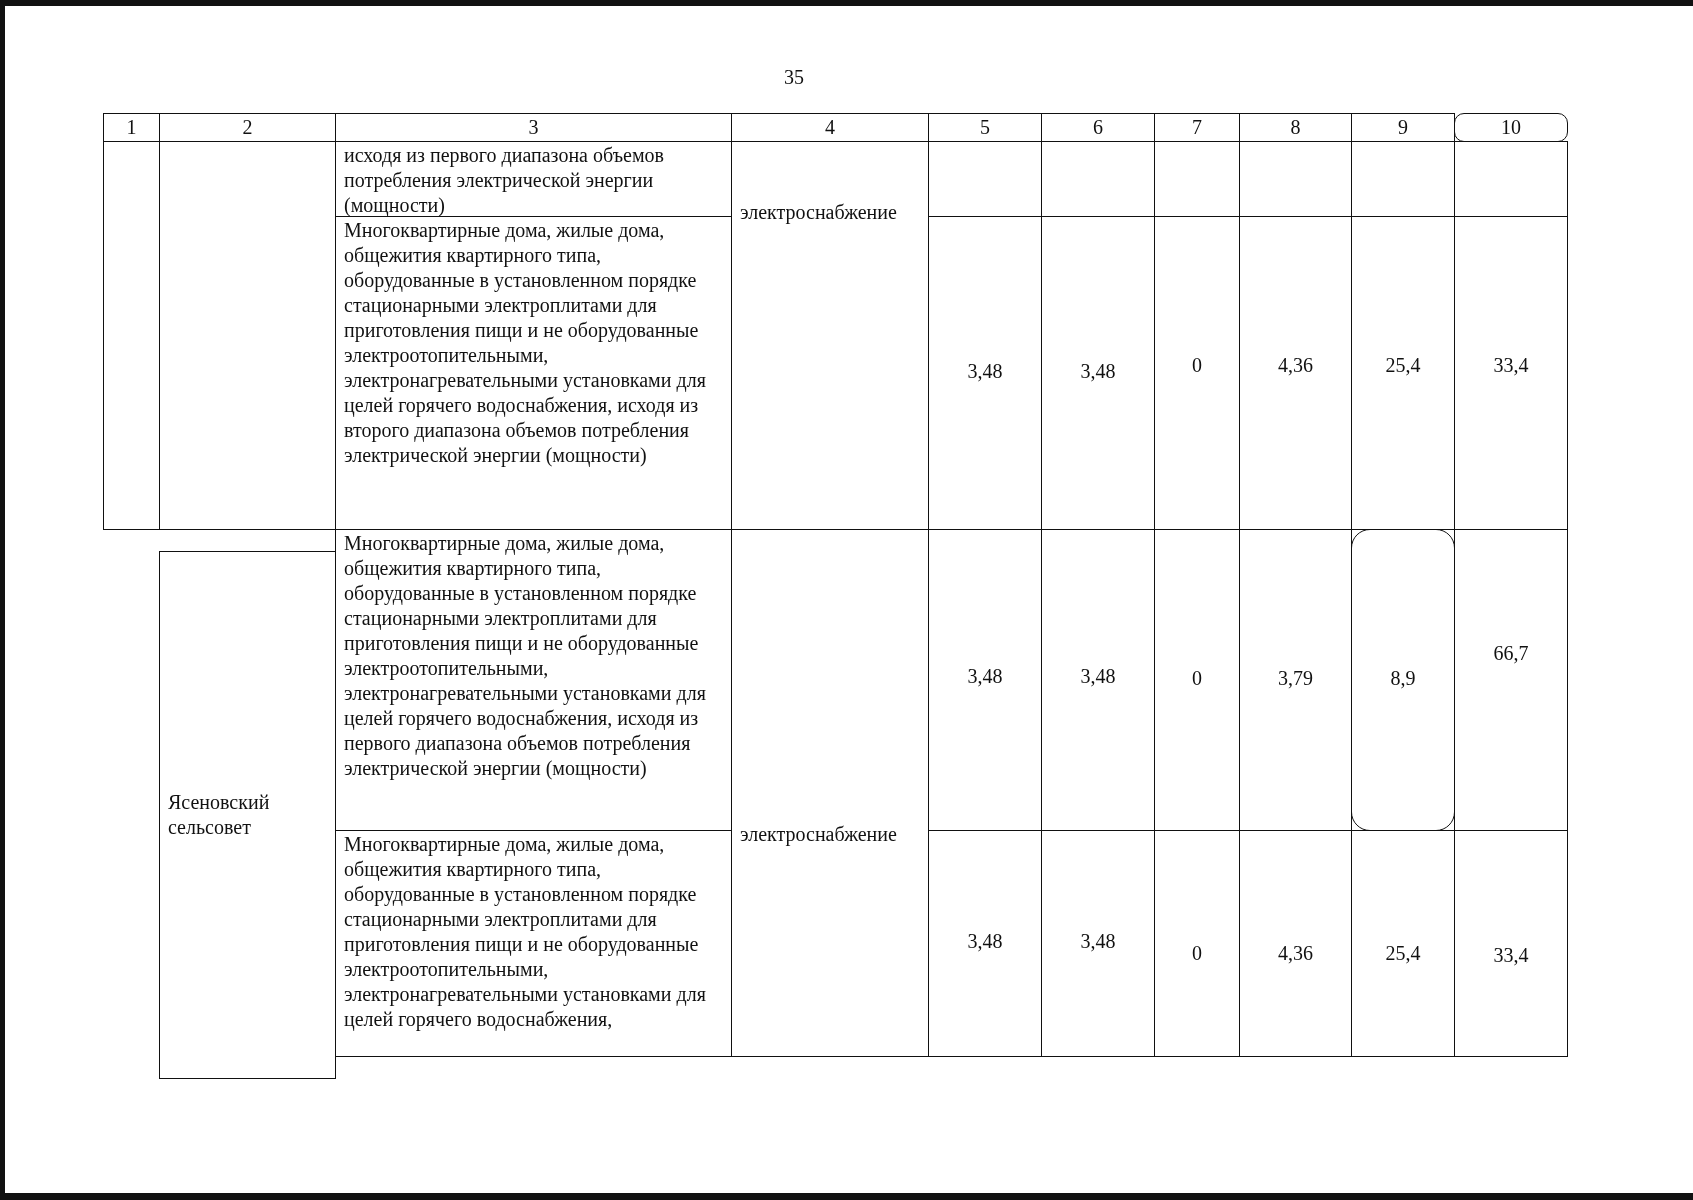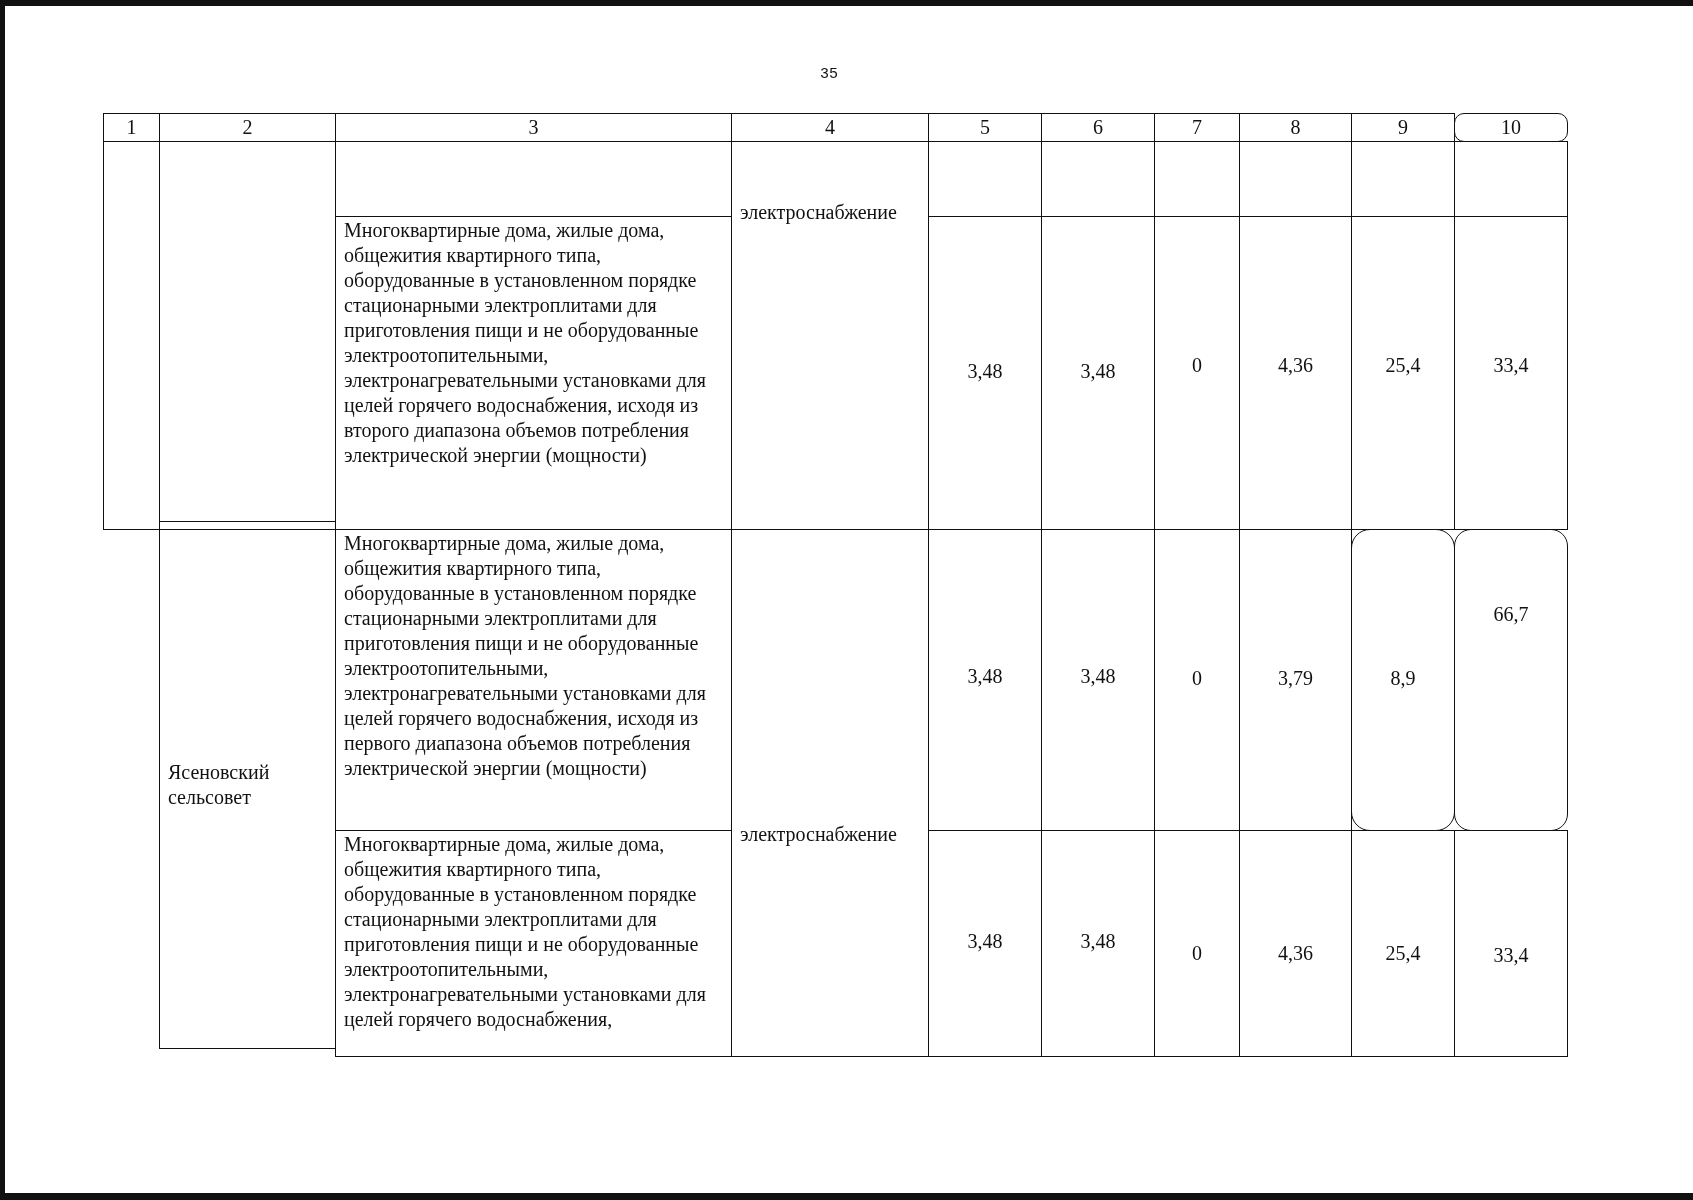--- a/index.html
+++ b/index.html
@@ -5,21 +5,21 @@
   html, body { margin: 0; padding: 0; }
   body {
     width: 1693px; height: 1200px; position: relative; overflow: hidden;
     background: #ffffff;
     font-family: "Liberation Serif", "DejaVu Serif", serif;
     color: #111;
   }
   .scan-top { position: absolute; left: 0; top: 0; width: 1693px; height: 6px; background: #111; }
   .scan-left { position: absolute; left: 0; top: 0; width: 5px; height: 1200px; background: #111; }
   .scan-bottom { position: absolute; left: 0; top: 1193px; width: 1693px; height: 7px; background: #111; }
-  .page-number { position: absolute; left: 820px; top: 66px; font-size: 15px; font-family: Liberation Mono, monospace; }
+  .page-number { position: absolute; left: 784px; top: 66px; font-size: 20px; }
 
   .tbl { position: absolute; left: 103px; top: 113px; width: 1465px; height: 944px; }
   .cell {
     position: absolute; box-sizing: border-box;
     border: 1.5px solid #111;
     font-size: 20px; line-height: 25px;
   }
   .hdr { text-align: center; display: flex; align-items: center; justify-content: center; }
   .txt { padding: 1px 8px 0 8px; }
   .num { display: flex; justify-content: center; }
@@ -43,57 +43,58 @@
   <div class="cell hdr" style="left:825px;top:0;width:114px;height:29px;">5</div>
   <div class="cell hdr" style="left:938px;top:0;width:114px;height:29px;">6</div>
   <div class="cell hdr" style="left:1051px;top:0;width:86px;height:29px;">7</div>
   <div class="cell hdr" style="left:1136px;top:0;width:113px;height:29px;">8</div>
   <div class="cell hdr" style="left:1248px;top:0;width:104px;height:29px;">9</div>
   <div class="cell hdr" style="left:1351px;top:0;width:114px;height:29px;border-radius:10px;">10</div>
 
   <div class="cell" style="left:0;top:28px;width:57px;height:389px;"><span></span></div>
   <div class="cell" style="left:56px;top:28px;width:177px;height:389px;"><span></span></div>
 
+  <div class="cell txt" style="left:232px;top:28px;width:397px;height:76px;">исходя из первого диапазона объемов потребления электрической энергии (мощности)</div>
   <div class="cell txt" style="left:232px;top:103px;width:397px;height:314px;">Многоквартирные дома, жилые дома, общежития квартирного типа, оборудованные в установленном порядке стационарными электроплитами для приготовления пищи и не оборудованные электроотопительными, электронагревательными установками для целей горячего водоснабжения, исходя из второго диапазона объемов потребления электрической энергии (мощности)</div>
 
   <div class="cell vcenter" style="left:628px;top:28px;width:198px;height:389px;padding:0 0 0 8px;align-items:flex-start;padding-top:58px;">
     <span>электроснабжение</span>
   </div>
 
   <div class="cell" style="left:825px;top:28px;width:114px;height:76px;"></div>
   <div class="cell" style="left:938px;top:28px;width:114px;height:76px;"></div>
   <div class="cell" style="left:1051px;top:28px;width:86px;height:76px;"></div>
   <div class="cell" style="left:1136px;top:28px;width:113px;height:76px;"></div>
   <div class="cell" style="left:1248px;top:28px;width:104px;height:76px;"></div>
   <div class="cell" style="left:1351px;top:28px;width:114px;height:76px;"></div>
 
   <div class="cell num" style="left:825px;top:103px;width:114px;height:314px;padding-top:142px;">3,48</div>
   <div class="cell num" style="left:938px;top:103px;width:114px;height:314px;padding-top:142px;">3,48</div>
   <div class="cell num" style="left:1051px;top:103px;width:86px;height:314px;padding-top:136px;">0</div>
   <div class="cell num" style="left:1136px;top:103px;width:113px;height:314px;padding-top:136px;">4,36</div>
   <div class="cell num" style="left:1248px;top:103px;width:104px;height:314px;padding-top:136px;">25,4</div>
   <div class="cell num" style="left:1351px;top:103px;width:114px;height:314px;padding-top:136px;">33,4</div>
 
-  <div class="cell vcenter" style="left:56px;top:408px;width:177px;height:528px;padding-left:8px;">
+  <div class="cell vcenter" style="left:56px;top:438px;width:177px;height:528px;padding-left:8px;">
     <span style="width:130px;">Ясеновский сельсовет</span>
   </div>
 
   <div class="cell txt" style="left:232px;top:416px;width:397px;height:302px;">Многоквартирные дома, жилые дома, общежития квартирного типа, оборудованные в установленном порядке стационарными электроплитами для приготовления пищи и не оборудованные электроотопительными, электронагревательными установками для целей горячего водоснабжения, исходя из первого диапазона объемов потребления электрической энергии (мощности)</div>
   <div class="cell txt" style="left:232px;top:717px;width:397px;height:227px;">Многоквартирные дома, жилые дома, общежития квартирного типа, оборудованные в установленном порядке стационарными электроплитами для приготовления пищи и не оборудованные электроотопительными, электронагревательными установками для целей горячего водоснабжения,</div>
 
   <div class="cell" style="left:628px;top:416px;width:198px;height:528px;padding:292px 0 0 8px;">
     <span>электроснабжение</span>
   </div>
 
   <div class="cell num" style="left:825px;top:416px;width:114px;height:302px;padding-top:134px;">3,48</div>
   <div class="cell num" style="left:938px;top:416px;width:114px;height:302px;padding-top:134px;">3,48</div>
   <div class="cell num" style="left:1051px;top:416px;width:86px;height:302px;padding-top:136px;">0</div>
   <div class="cell num" style="left:1136px;top:416px;width:113px;height:302px;padding-top:136px;">3,79</div>
   <div class="cell num" style="left:1248px;top:416px;width:104px;height:302px;padding-top:136px;border-radius:19px;">8,9</div>
-  <div class="cell num" style="left:1351px;top:416px;width:114px;height:302px;padding-top:72px;border-radius:17px;">66,7</div>
+  <div class="cell num" style="left:1351px;top:416px;width:114px;height:302px;padding-top:111px;">66,7</div>
 
   <div class="cell num" style="left:825px;top:717px;width:114px;height:227px;padding-top:98px;">3,48</div>
   <div class="cell num" style="left:938px;top:717px;width:114px;height:227px;padding-top:98px;">3,48</div>
   <div class="cell num" style="left:1051px;top:717px;width:86px;height:227px;padding-top:110px;">0</div>
   <div class="cell num" style="left:1136px;top:717px;width:113px;height:227px;padding-top:110px;">4,36</div>
   <div class="cell num" style="left:1248px;top:717px;width:104px;height:227px;padding-top:110px;">25,4</div>
   <div class="cell num" style="left:1351px;top:717px;width:114px;height:227px;padding-top:112px;">33,4</div>
 </div>
 
 </body></html>

